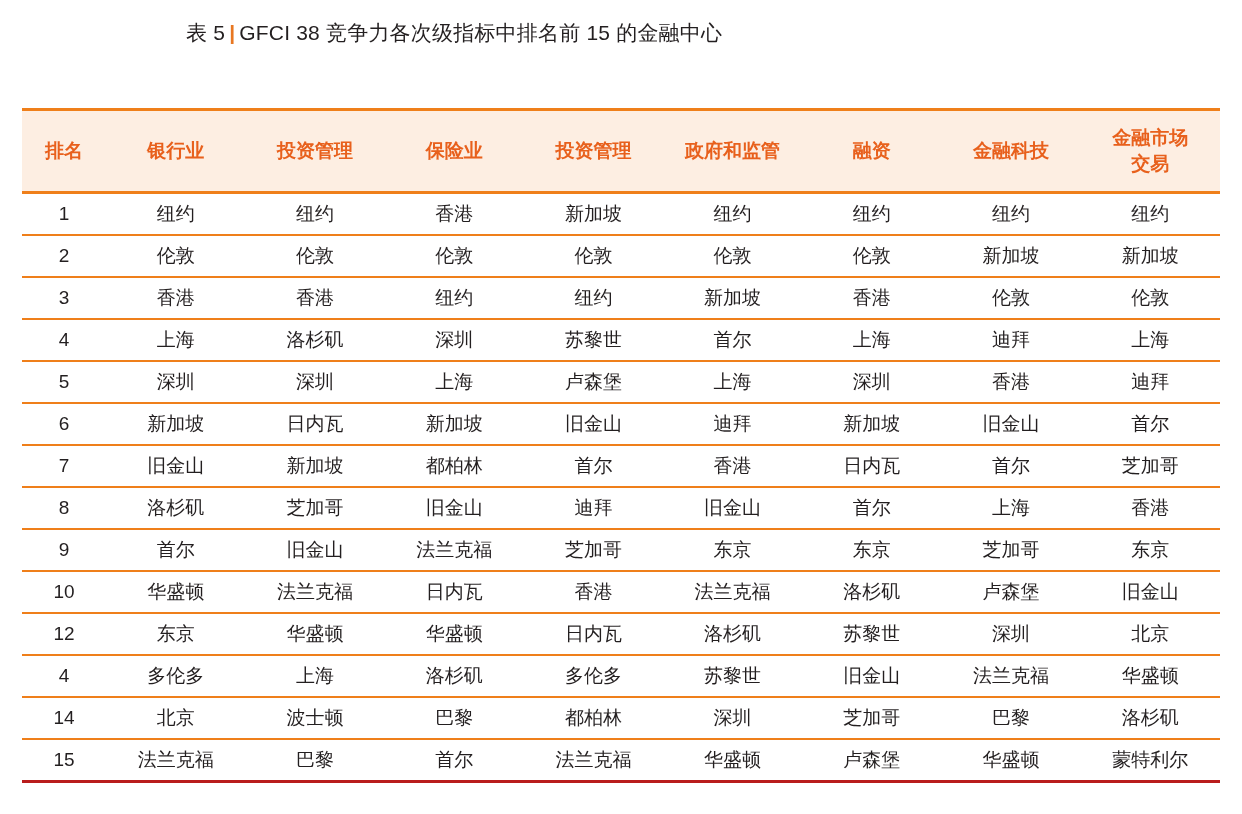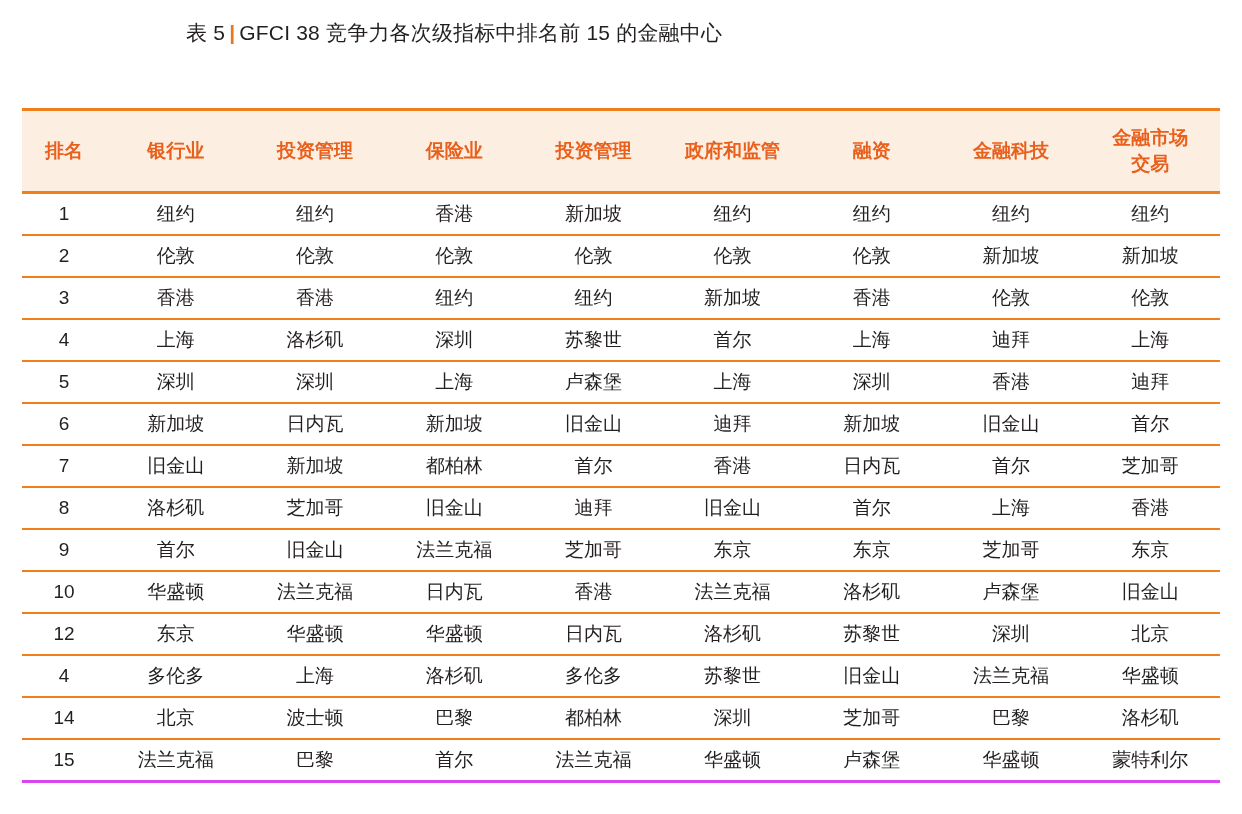--- a/index.html
+++ b/index.html
@@ -74,21 +74,21 @@
     font-size: 19px;
     text-align: center;
     vertical-align: middle;
     height: 40px;
     padding: 0;
     border-bottom: 2px solid #ef7f1a;
     color: #231f20;
     white-space: nowrap;
   }
   tbody tr:last-child td {
-    border-bottom: 3px solid #d946ef;
+    border-bottom: 3px solid #b91c1c;
   }
   tbody td.rank {
     font-size: 19px;
   }
 </style>
 </head>
 <body>
 
 <div class="page">
 

